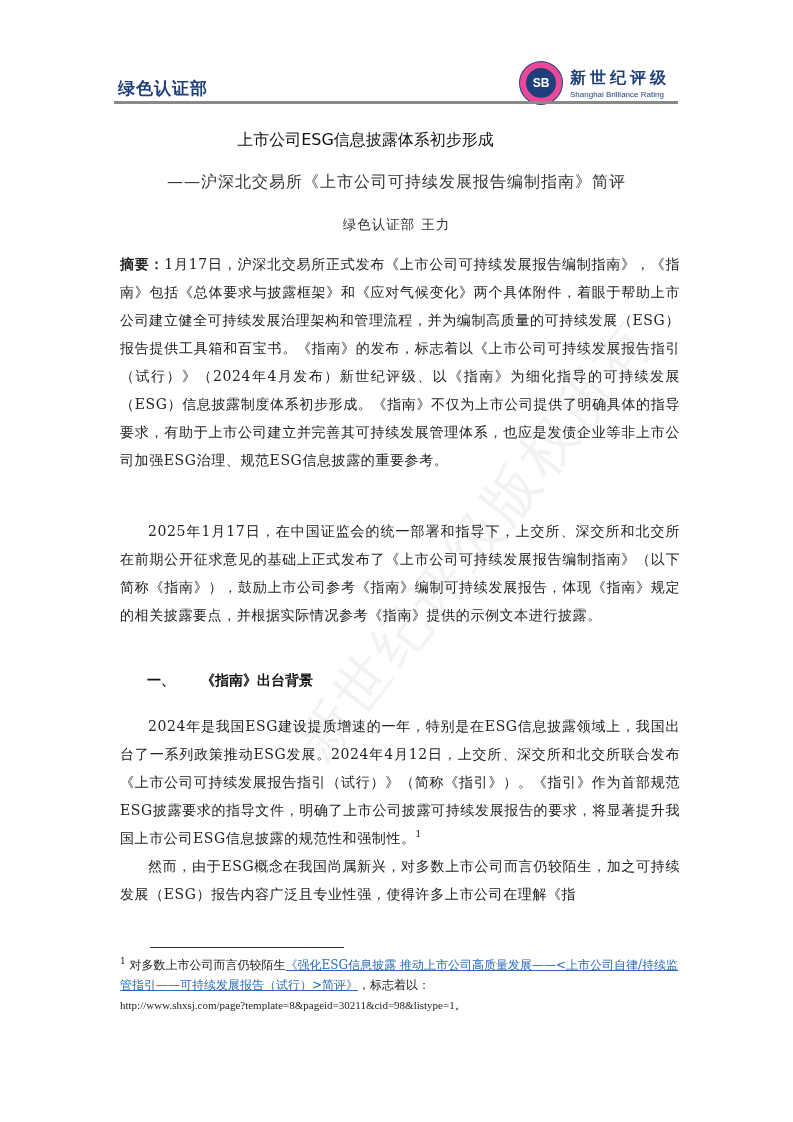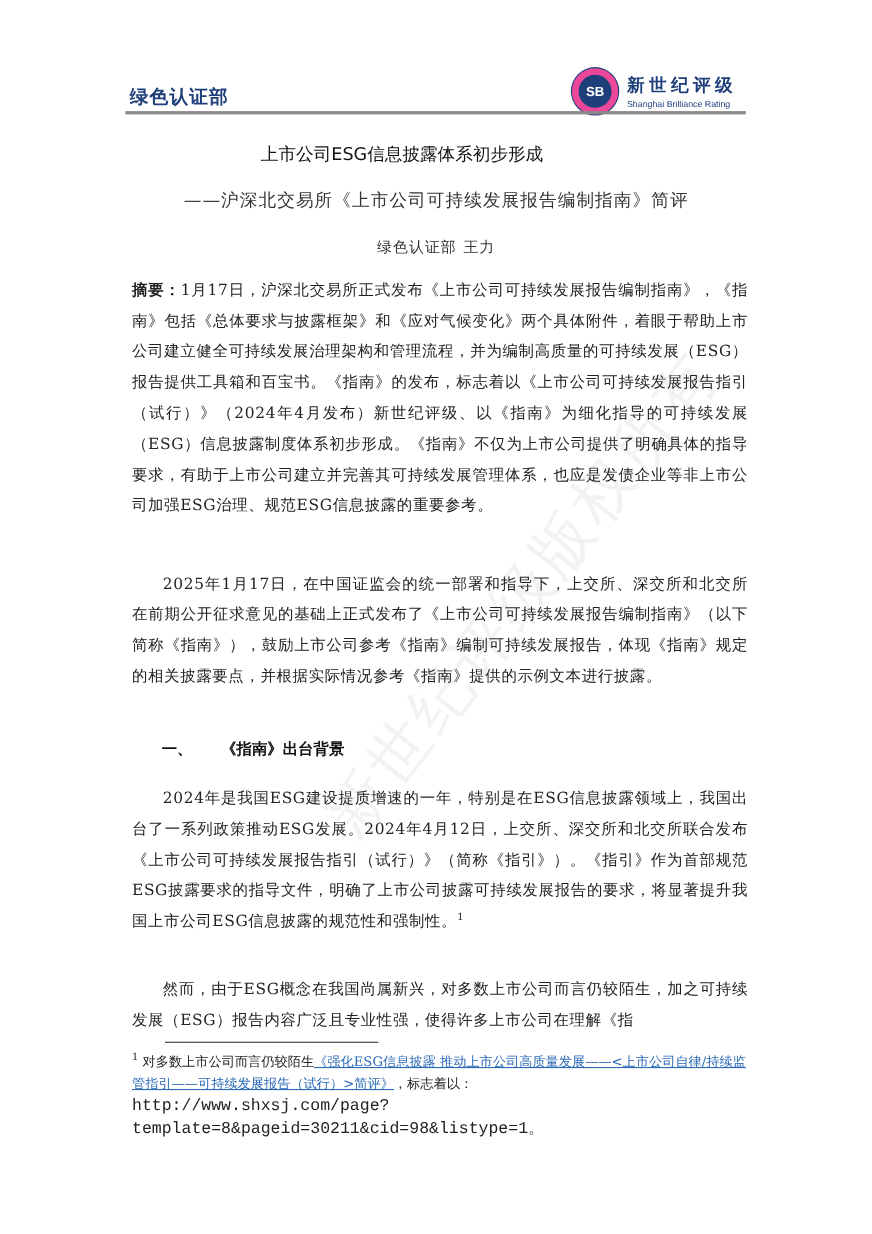--- a/index.html
+++ b/index.html
@@ -27,27 +27,27 @@
 
   .body-text { position: absolute; left: 120px; width: 560px; font-size: 14px; line-height: 28px;
          color: #222; text-align: justify; letter-spacing: 0.6px; }
   .abstract { top: 250px; }
   .abstract .lead { font-weight: bold; font-family: "DejaVu Sans", sans-serif; }
   .p1 { top: 517px; text-indent: 28px; }
   .h1 { position: absolute; left: 147px; top: 672px; font-size: 14px; font-weight: bold; color: #111;
         font-family: "DejaVu Sans", sans-serif; }
   .h1 .num { margin-right: 26px; }
   .p2 { top: 712px; text-indent: 28px; }
-  .p3 { top: 852px; text-indent: 28px; margin-top: 34px; }
+  .p3 { top: 852px; text-indent: 28px; }
   sup { font-size: 9px; line-height: 0; vertical-align: super; }
 
   .fn-rule { position: absolute; left: 150px; top: 947px; width: 194px; height: 1px; background: #333; }
   .footnote { position: absolute; left: 120px; top: 955px; width: 560px; font-size: 12px; line-height: 20px; color: #222; }
   .footnote a { color: #2a6ab8; text-decoration: underline; }
-  .footnote .url { font-family: Liberation Mono, monospace; font-size: 15px; }
+  .footnote .url { font-family: Liberation Serif, serif; font-size: 11px; }
 
   .watermark { position: absolute; left: 280px; top: 730px; font-size: 56px; color: rgba(0,0,0,0.05);
         font-family: "DejaVu Sans", sans-serif; transform: rotate(-52deg); transform-origin: left top;
         white-space: nowrap; letter-spacing: 4px; pointer-events: none; }
 </style>
 </head>
 <body>
 
 <div class="header">
   <div class="section-label">绿色认证部</div>

